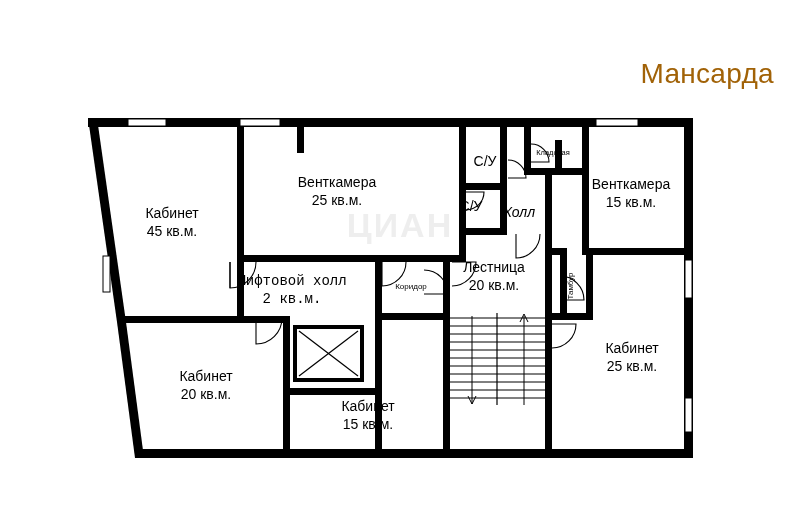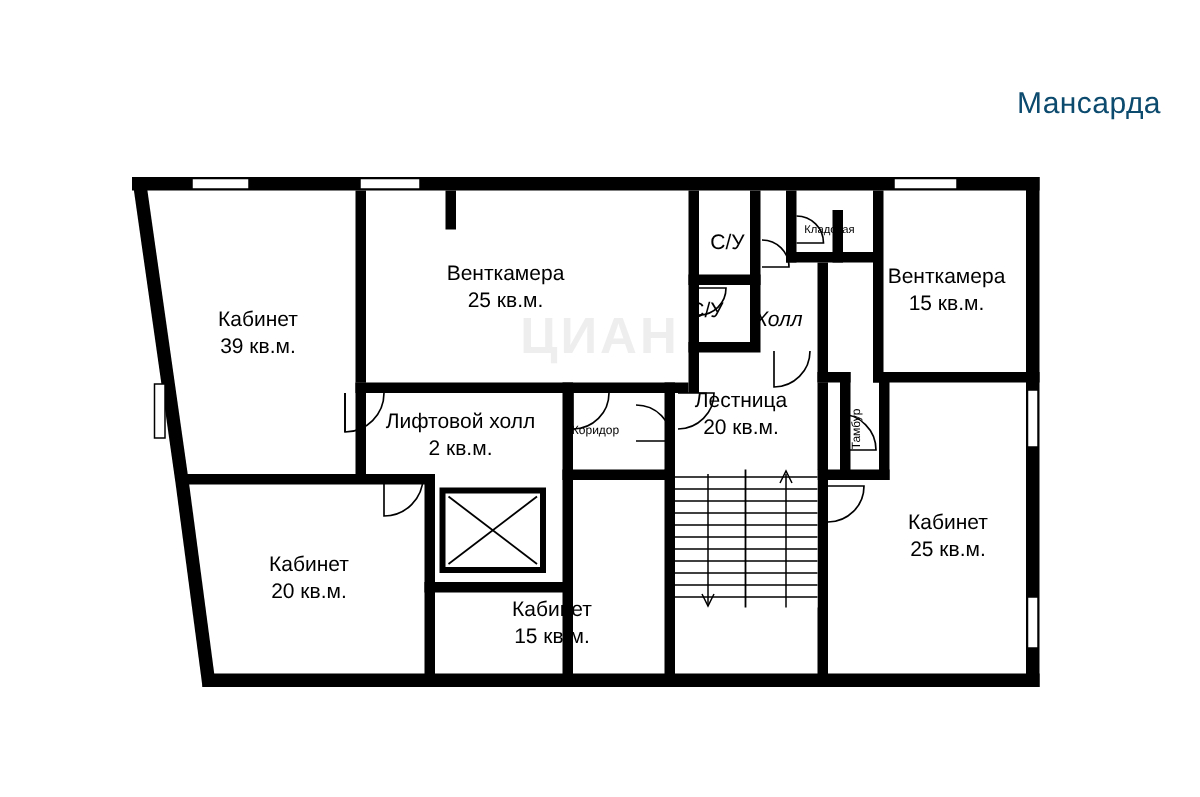--- a/index.html
+++ b/index.html
@@ -19,22 +19,22 @@
     position: absolute;
     left: 0;
     top: 0;
     width: 800px;
     height: 531px;
   }
   .title {
     position: absolute;
     right: 26px;
     top: 58px;
-    font-size: 20px;
-    color: #0c4a6e;
+    font-size: 28px;
+    color: #a16207;
     letter-spacing: 0.3px;
     white-space: nowrap;
   }
   .room-label {
     position: absolute;
     text-align: center;
     font-size: 14px;
     line-height: 1.25;
     color: #000000;
     white-space: nowrap;
@@ -193,21 +193,21 @@
 
 </svg>
 
 <div class="watermark">ЦИАН</div>
 
 <div class="title">Мансарда</div>
 
 <div id="labels">
     <div class="room-label" style="left: 172px; top: 222px;">
       <span class="nm">Кабинет</span>
-      <span class="ar">39 кв.м.</span>
+      <span class="ar">45 кв.м.</span>
     </div>
     <div class="room-label" style="left: 337px; top: 191px;">
       <span class="nm">Венткамера</span>
       <span class="ar">25 кв.м.</span>
     </div>
     <div class="room-label" style="left: 485px; top: 162px;">
       <span class="nm">С/У</span>
     </div>
     <div class="room-label tiny" style="left: 553px; top: 153px;">
       <span class="nm">Кладовая</span>
@@ -215,25 +215,25 @@
     <div class="room-label" style="left: 471px; top: 207px;">
       <span class="nm">С/У</span>
     </div>
     <div class="room-label" style="left: 519px; top: 213px; font-style: italic;">
       <span class="nm">Холл</span>
     </div>
     <div class="room-label" style="left: 631px; top: 193px;">
       <span class="nm">Венткамера</span>
       <span class="ar">15 кв.м.</span>
     </div>
-    <div class="room-label" style="left: 307px; top: 290px;">
+    <div class="room-label" style="left: 292px; top: 290px; font-family: Liberation Mono, monospace;">
       <span class="nm">Лифтовой холл</span>
       <span class="ar">2 кв.м.</span>
     </div>
-    <div class="room-label small" style="left: 397px; top: 287px; text-align: right;">
+    <div class="room-label small" style="left: 411px; top: 287px; text-align: right;">
       <span class="nm">Коридор</span>
     </div>
     <div class="room-label" style="left: 494px; top: 276px;">
       <span class="nm">Лестница</span>
       <span class="ar">20 кв.м.</span>
     </div>
     <div class="room-label small vert" style="left: 571px; top: 286px;">
       <span class="nm">Тамбур</span>
     </div>
     <div class="room-label" style="left: 632px; top: 357px;">

